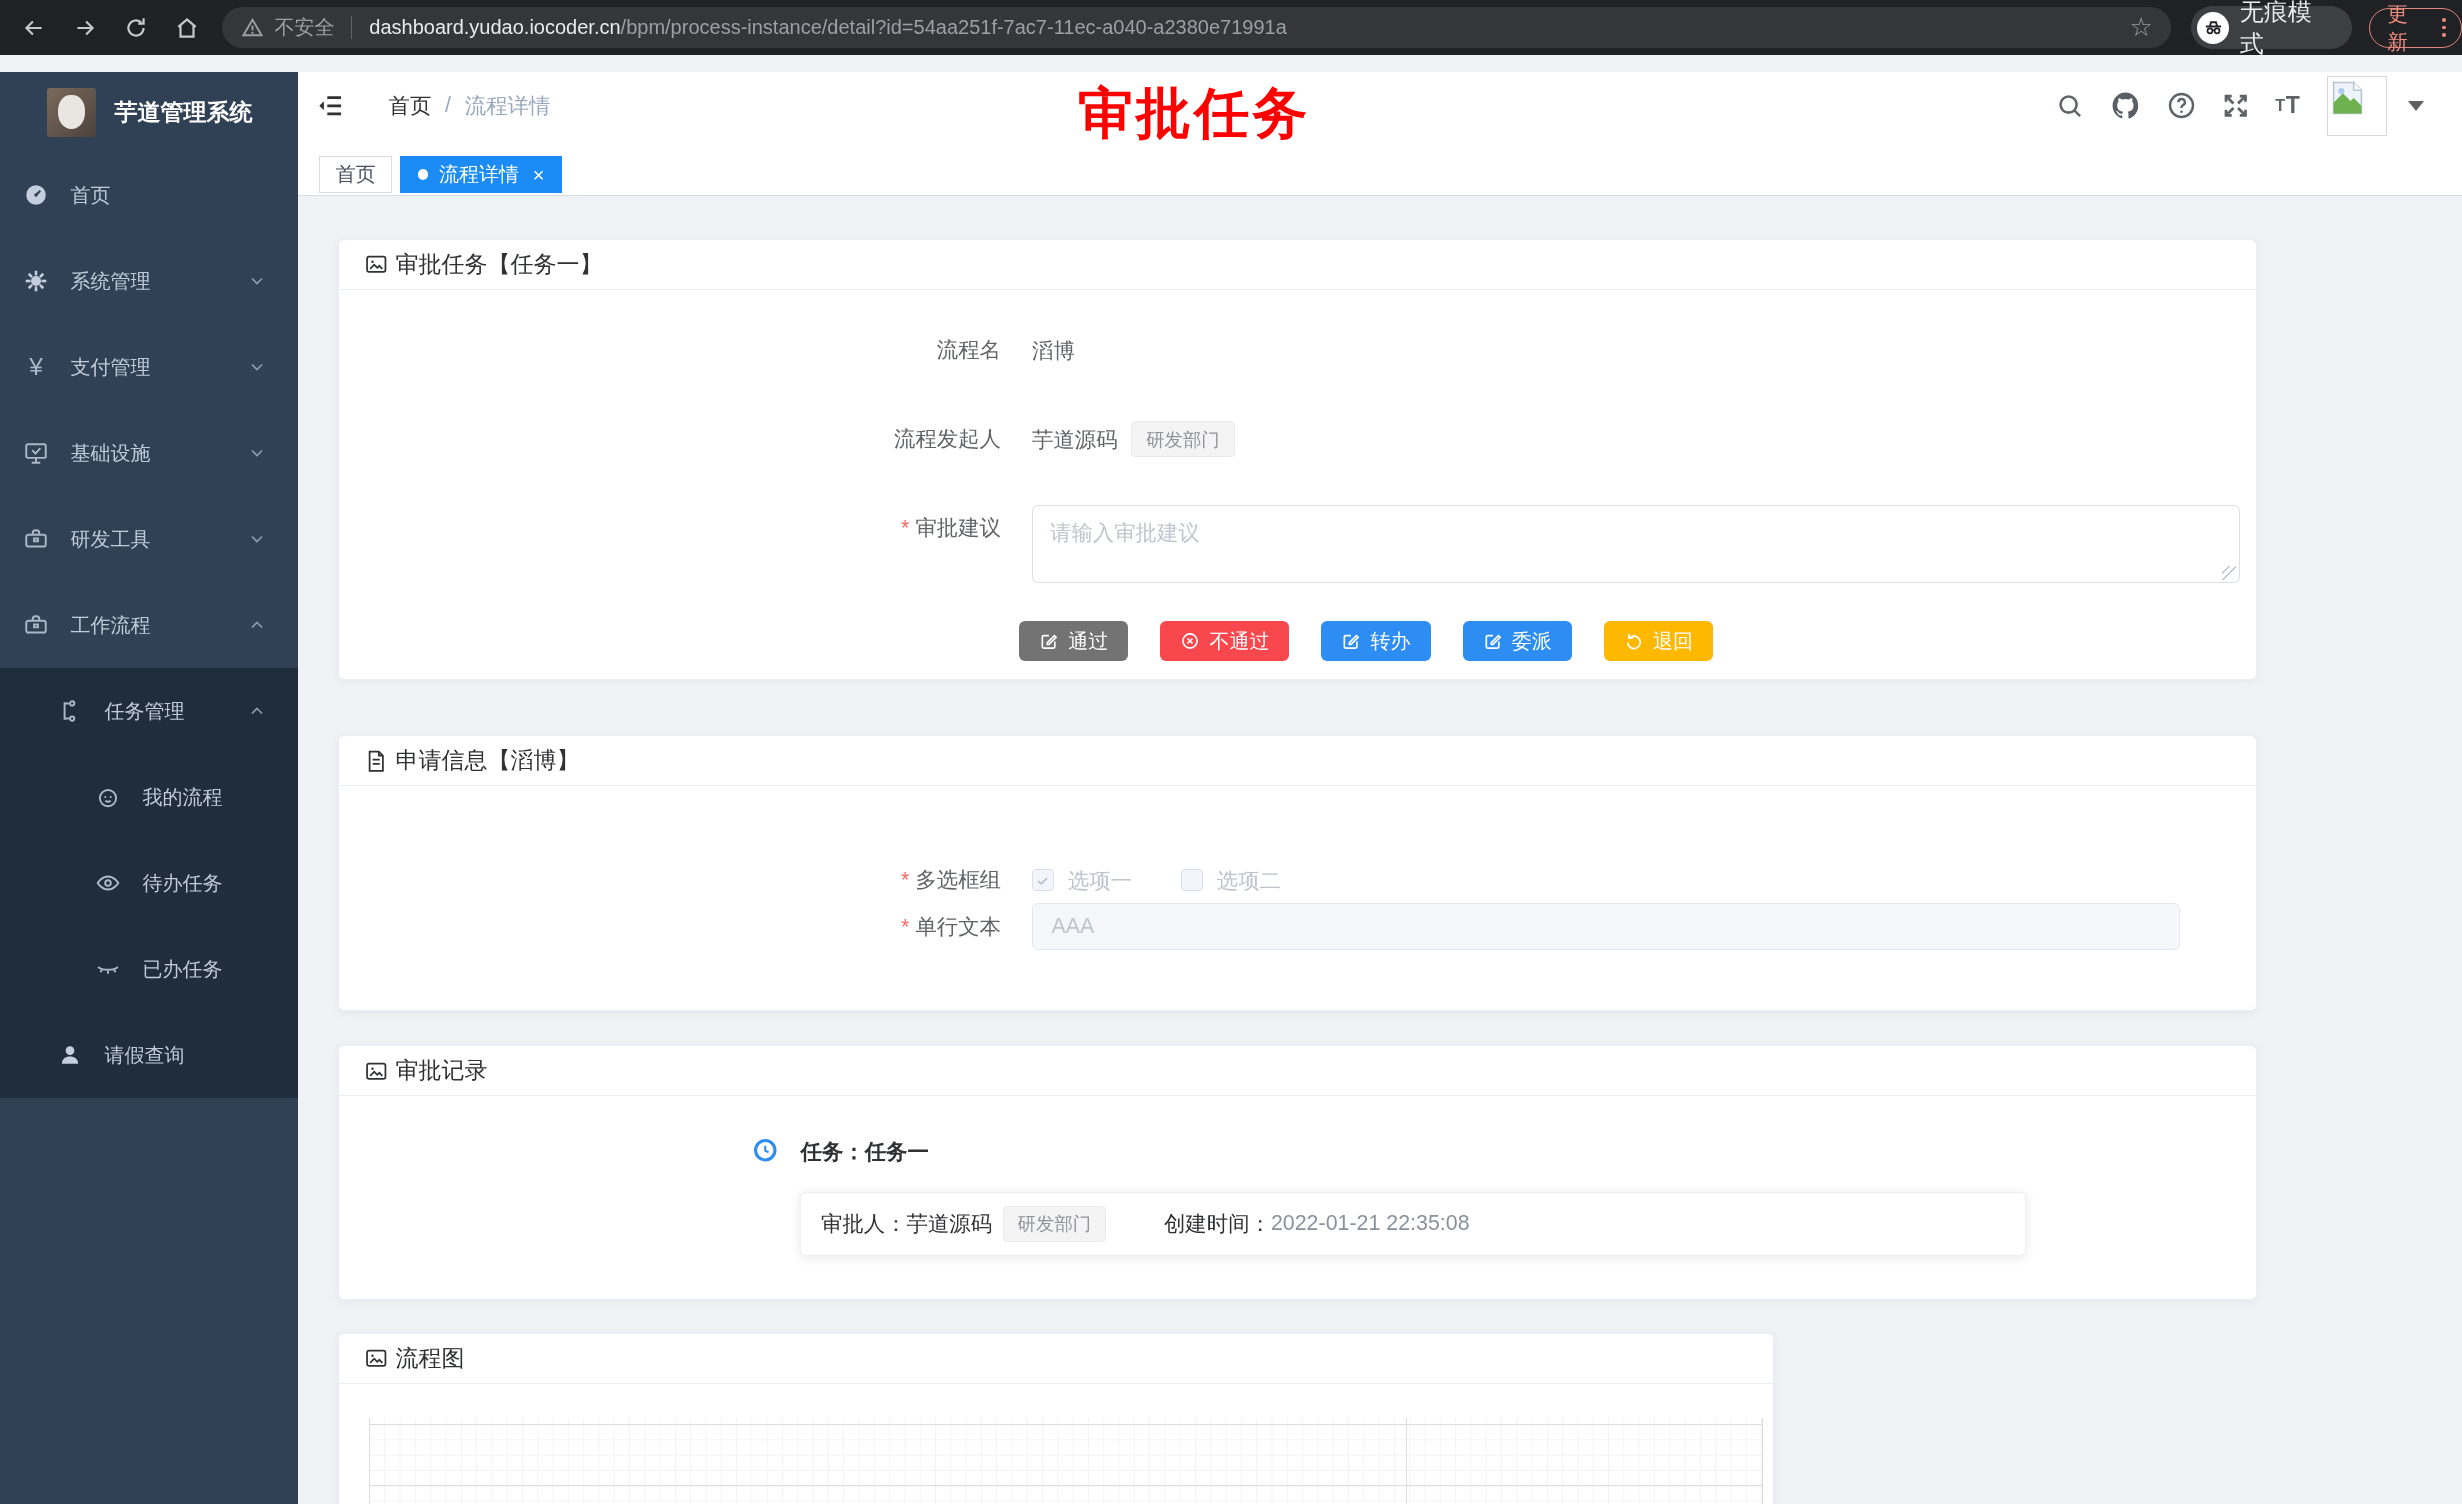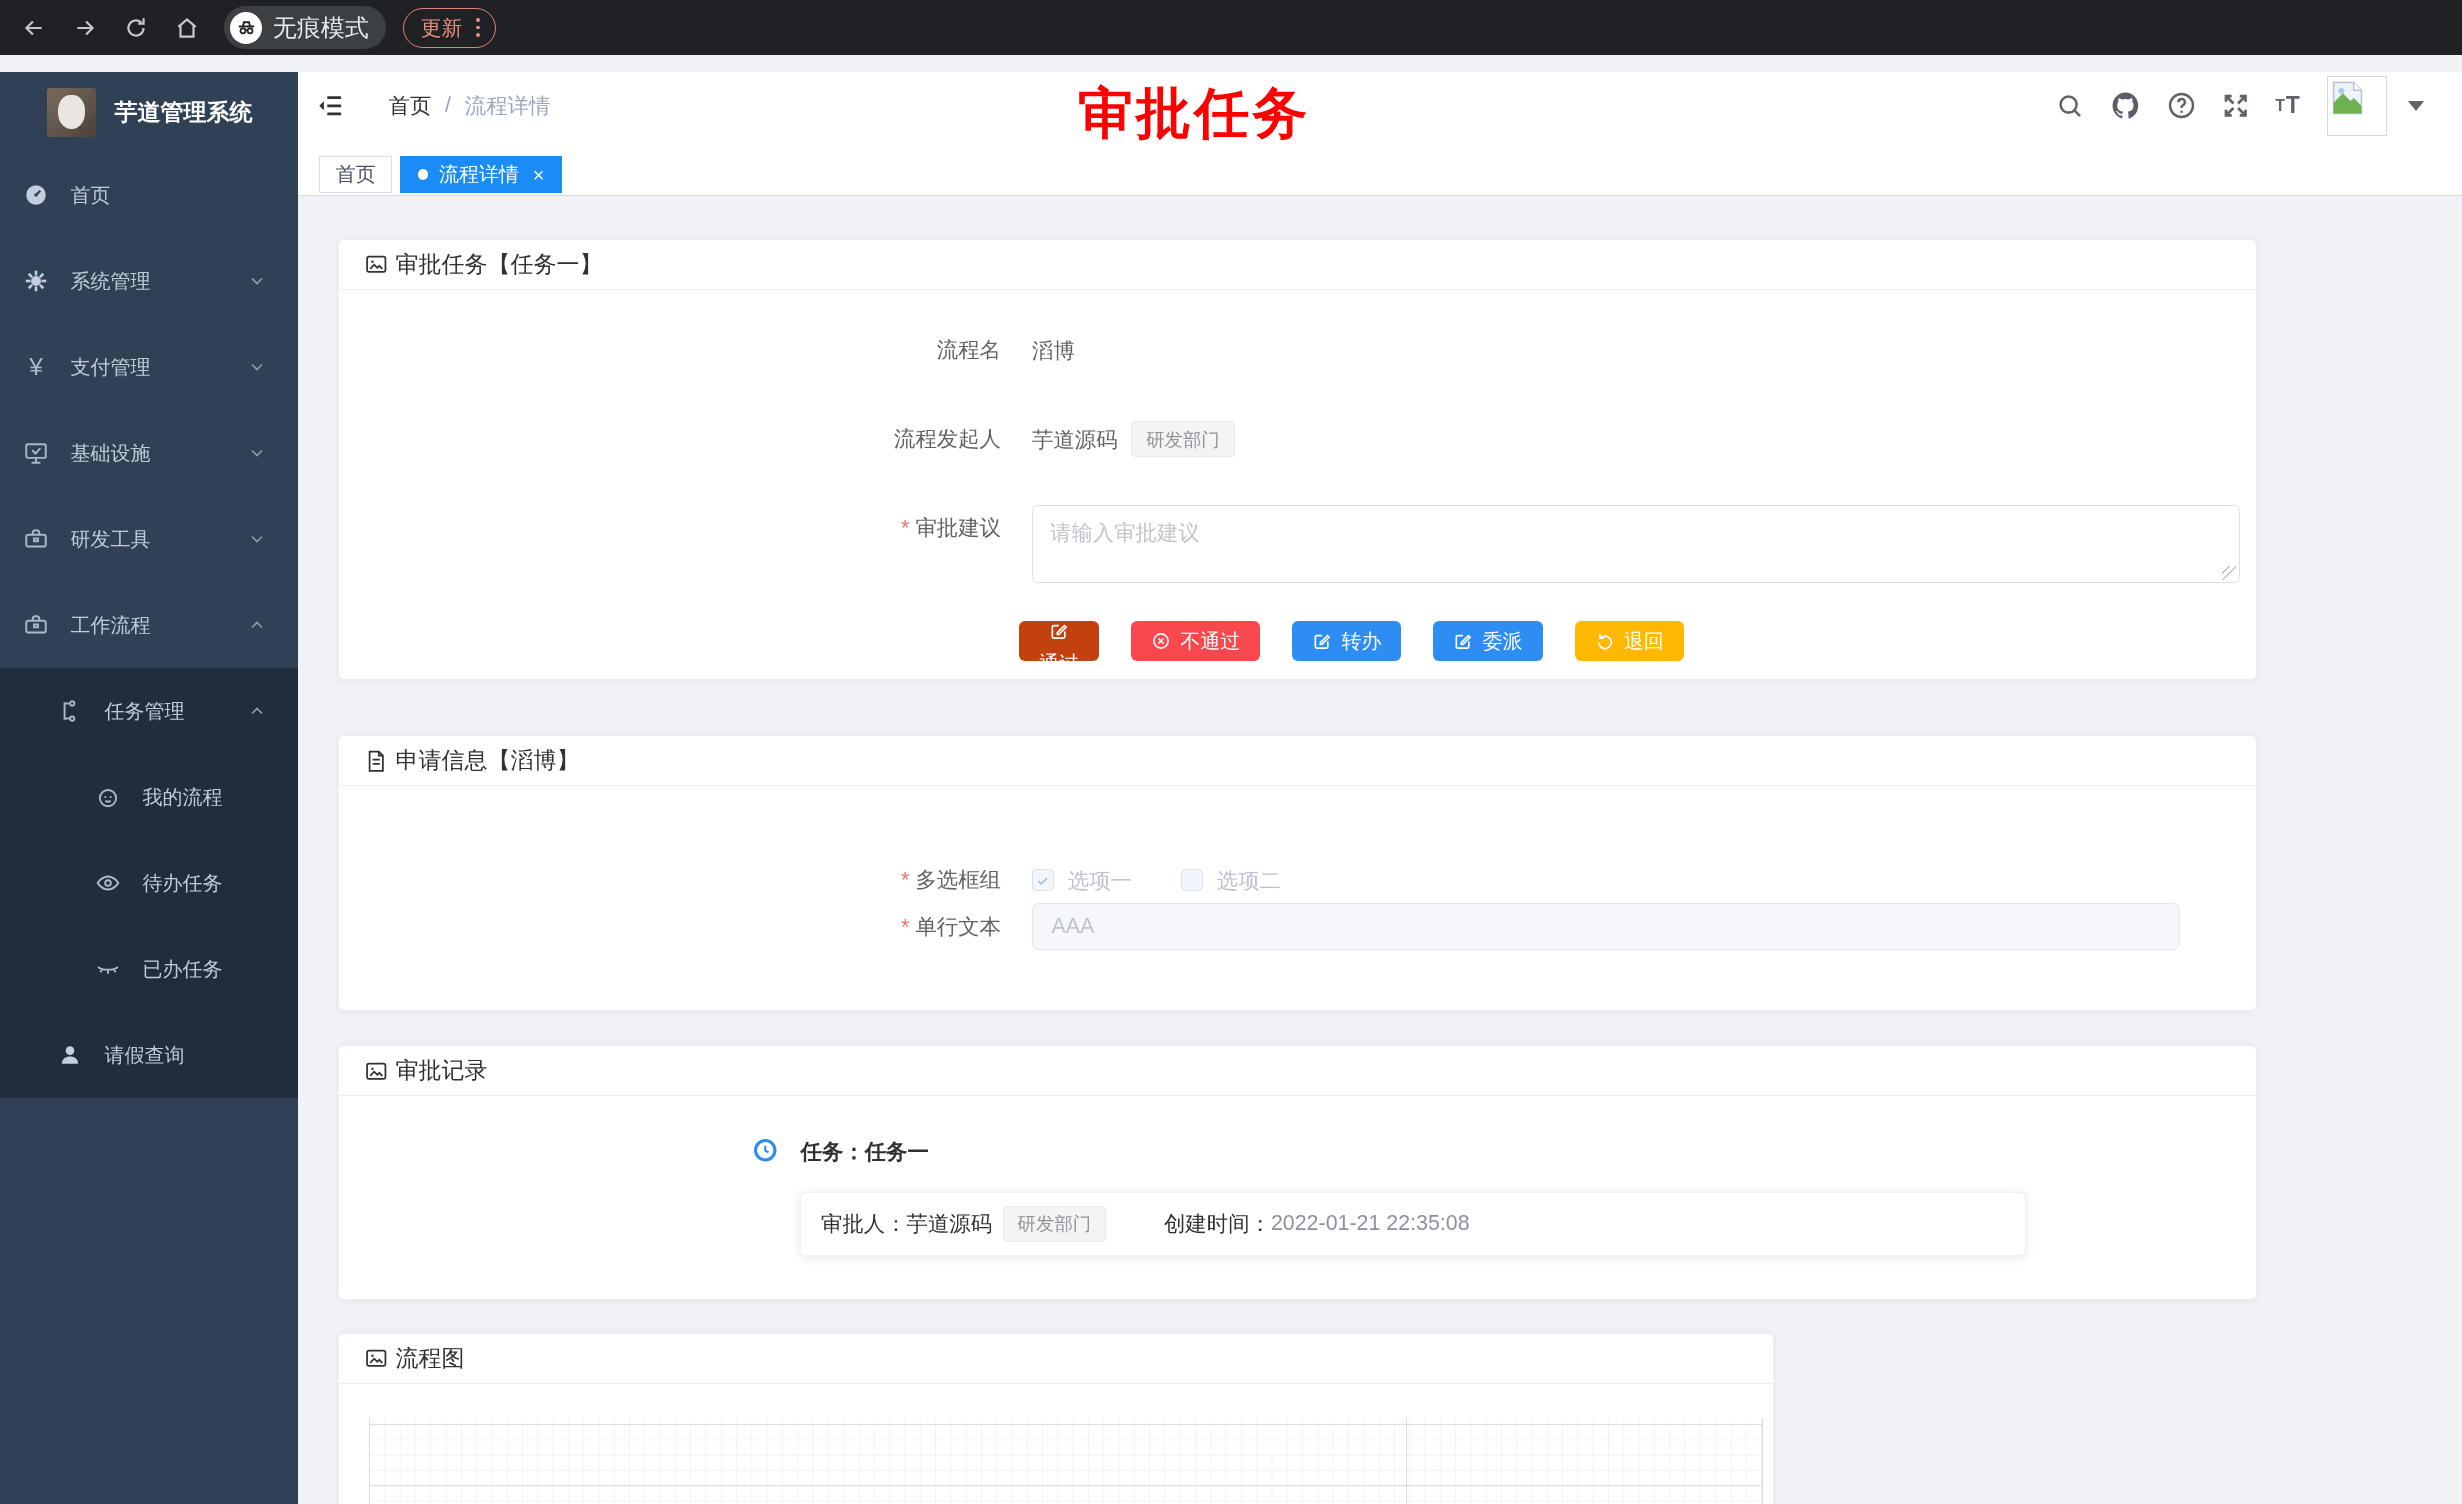--- a/index.html
+++ b/index.html
@@ -80,21 +80,21 @@
   .f-val{margin-left:31px;color:#606266;font-size:21.4px;display:flex;align-items:center;gap:13.8px;}
   .tagpill{height:34px;padding:0 13.8px;border-radius:4.6px;background:#f4f4f5;border:0.8px solid #e9e9eb;color:#909399;font-size:18.4px;display:inline-flex;align-items:center;}
   .ta-wrap{margin-left:31px;position:relative;}
   textarea.sugg{width:1208px;height:78px;box-sizing:border-box;border:0.8px solid #dcdfe6;border-radius:6.1px;padding:12.2px 17px;font-size:21.4px;font-family:inherit;color:#606266;resize:none;outline:none;}
   textarea.sugg::placeholder{color:#c0c4cc;}
   .grip{position:absolute;right:3.8px;bottom:6.1px;width:13.8px;height:13.8px;background:
     linear-gradient(135deg,transparent 0 4.6px,#c0c4cc 4.6px 6.1px,transparent 6.1px 9.2px,#c0c4cc 9.2px 10.7px,transparent 10.7px);}
   .btn-row{margin-left:649px;margin-top:35px;display:flex;gap:32px;}
   .btn{height:40px;border:none;border-radius:6.1px;color:#fff;font-size:20px;padding:0 20px;display:inline-flex;align-items:center;gap:9.2px;cursor:pointer;font-family:inherit;}
   .btn .bic{display:flex;}
-  .btn-success{background:#c2410c;flex-direction:column;}
+  .btn-success{background:#737373;}
   .btn-danger{background:#f8484e;}
   .btn-primary{background:#2e8df3;}
   .btn-warning{background:#ffb800;}
 
   
   .c2-body{padding:31px 76px 60px 31px;}
   .dis-input{margin-left:31px;width:1208px;height:47px;box-sizing:border-box;background:#f5f7fa;border:0.8px solid #e4e7ed;border-radius:6.1px;color:#bfc4cc;font-size:21.4px;padding:0 18.4px;font-family:inherit;}
   .cb-row{margin-top:40px;height:46px;}
   .cb-group{margin-left:31px;display:flex;align-items:center;}
   .cbx{width:22px;height:22px;border-radius:4.6px;border:0.8px solid #dcdfe6;background:#f2f6fc;box-sizing:border-box;display:flex;align-items:center;justify-content:center;}
@@ -145,20 +145,32 @@
           <path d="M19 12a7 7 0 1 1-2.05-4.95" stroke="#c6c9cc" stroke-width="2" fill="none"></path>
           <path d="M19 3v5h-5" stroke="#c6c9cc" stroke-width="2" fill="none"></path>
         </svg>
     </div>
     <div class="nav-ic">
       <svg width="26" height="26" viewBox="0 0 24 24">
           <path d="M4 11l8-7 8 7M6 10v10h12V10" stroke="#c6c9cc" stroke-width="2" fill="none"></path>
         </svg>
     </div>
 
+    <div class="url-pill">
+      <svg width="23" height="23" viewBox="0 0 24 24">
+          <path d="M12 4L2.5 20h19z" fill="none" stroke="#9aa0a6" stroke-width="2"></path>
+          <line x1="12" y1="10" x2="12" y2="15" stroke="#9aa0a6" stroke-width="2"></line>
+          <circle cx="12" cy="17.6" r="1.2" fill="#9aa0a6"></circle>
+        </svg>
+      <span class="sec-label">不安全</span>
+      <span class="url-sep"></span>
+      <span class="url-host">dashboard.yudao.iocoder.cn</span>
+        <span class="url-path">/bpm/process-instance/detail?id=54aa251f-7ac7-11ec-a040-a2380e71991a</span>
+      <span class="star">☆</span>
+    </div>
 
     <div class="incog">
       <span class="incog-circle">
         <svg width="23" height="23" viewBox="0 0 24 24">
             <path d="M4 11h16M8.2 11l1.2-4.4h5.2L15.8 11" stroke="#202124" stroke-width="2" fill="none"></path>
             <circle cx="8.3" cy="15.5" r="2.6" stroke="#202124" stroke-width="1.8" fill="none"></circle>
             <circle cx="15.7" cy="15.5" r="2.6" stroke="#202124" stroke-width="1.8" fill="none"></circle>
             <path d="M10.9 15.1c.7-.6 1.5-.6 2.2 0" stroke="#202124" stroke-width="1.6" fill="none"></path>
           </svg>
       </span>

